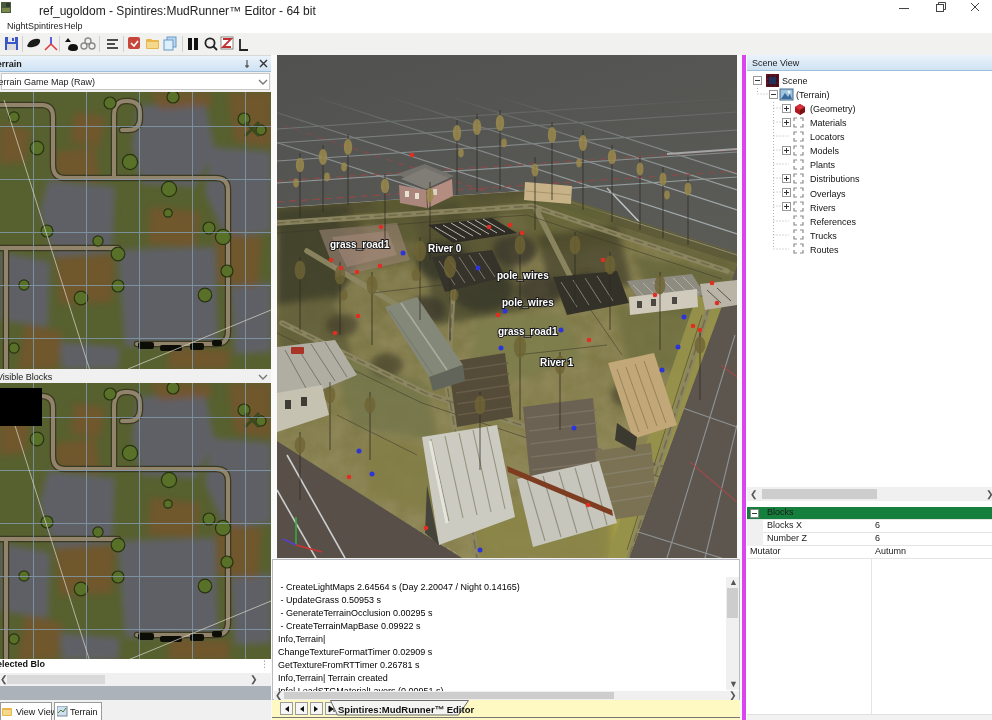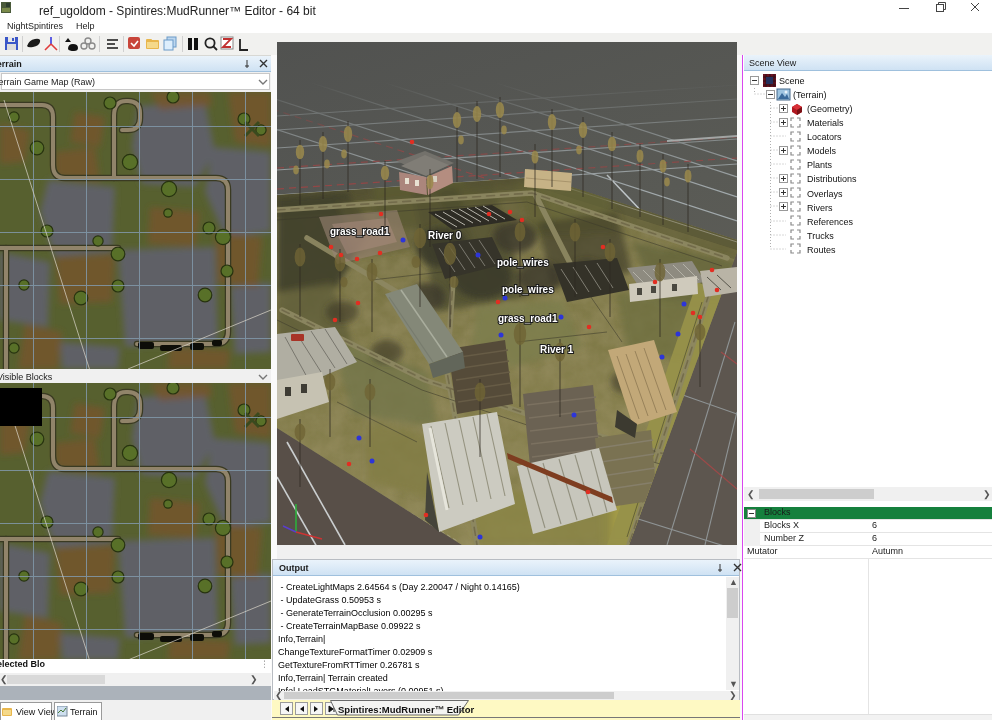--- a/index.html
+++ b/index.html
@@ -19,28 +19,28 @@
   font-size:9px; color:#1a1a1a; border-bottom:1px solid #9fc0dd; }
 .phead .t { position:absolute; top:3px; }
 .combo { position:absolute; background:#fff; border:1px solid #c8c8c8; font-size:9px; color:#222; }
 #leftpanel { left:0; top:56px; width:271px; height:664px; background:#f0f0f0; }
 #scrollrow { position:absolute; left:0; top:673px; width:271px; height:13px; background:#f0f0f0; }
 #graystrip { position:absolute; left:0; top:686px; width:271px; height:14px; background:#abb2ba; }
 #ltabs { position:absolute; left:0; top:700px; width:271px; height:20px; background:#f0f0f0; }
 .ltab { position:absolute; top:2px; height:18px; background:#fff; border:1px solid #9a9a9a; border-bottom:none;
   font-size:9px; color:#111; padding:4px 4px 0 15px; white-space:nowrap; }
 
-#viewport { left:277px; top:42px; width:400px; height:503px; background:#14b8a6; }
+#viewport { left:277px; top:55px; width:400px; height:503px; background:#14b8a6; }
 
 #output { left:272px; top:559px; width:468px; height:141px; background:#fff; border:1px solid #b8bcc2; }
 #outlog { position:absolute; left:5px; top:21px; width:445px; height:116px; overflow:hidden;
   font-size:9px; line-height:13px; color:#000; white-space:pre; }
 #otabs { position:absolute; left:272px; top:700px; width:468px; height:20px; background:#fef9c3; }
 
-#rightpanel { left:742px; top:55px; width:250px; height:665px; background:#fff; border-left:1px solid #d946ef; }
+#rightpanel { left:742px; top:55px; width:250px; height:665px; background:#fff; border-left:4px solid #d946ef; }
 .scrollbar { position:absolute; background:#f0f0f0; }
 .thumb { position:absolute; background:#cdcdcd; }
 .sbarrow { position:absolute; font-size:9px; color:#555; line-height:11px; }
 #tree { position:absolute; left:1px; top:17px; width:248px; height:415px; background:#fff;
   font-size:9px; color:#1a1a1a; }
 #props { position:absolute; left:1px; top:452px; width:248px; height:213px; background:#fff;
   font-size:9px; color:#1a1a1a; }
 .prow { position:absolute; width:248px; height:13px; border-bottom:1px solid #e4e4e4; }
 </style>
 </head>
@@ -58,21 +58,21 @@
       <line x1="6" y1="8.5" x2="16" y2="8.5"></line>
       <rect x="43.5" y="4.5" width="7" height="7"></rect>
         <path d="M45.5 4.5 v-2 h7 v7 h-2"></path>
       <path d="M78 3 l8 8 M86 3 l-8 8"></path>
     </svg>
   </div>
 
   <div id="menubar" class="abs">
     <span style="left:7px">Night</span>
       <span style="left:28px">Spintires</span>
-      <span style="left:76px">Help</span>
+      <span style="left:64px">Help</span>
   </div>
 
   <div id="toolbar" class="abs">
     <svg class="abs" style="left:0;top:3px" width="260" height="18">
 
       <g transform="translate(5,1)">
           <rect width="13" height="13" fill="#3a56c8"></rect>
           <rect x="3" y="0" width="7" height="5" fill="#e8e8e8"></rect>
           <rect x="7" y="1" width="2" height="3" fill="#3a56c8"></rect>
           <rect x="2" y="7" width="9" height="6" fill="#dcdcdc"></rect>
@@ -619,27 +619,20 @@
         <text x="151" y="197">River 0</text>
         <text x="220" y="224">pole_wires</text>
         <text x="225" y="251">pole_wires</text>
         <text x="221" y="280">grass_road1</text>
         <text x="263" y="311">River 1</text>
       </g>
     </svg>
   </div>
 
   <div id="output" class="abs">
-    <div class="phead" style="left:0;top:0;width:466px">
-        <span class="t" style="left:6px;font-weight:bold">Output</span>
-      <svg class="abs" style="left:444px;top:3px" width="26" height="10" stroke="#333" fill="none">
-          <path d="M3 1 v6 M1 7 h4 M3 7 v2" stroke-width="1"></path>
-          <path d="M17 1 l7 7 M24 1 l-7 7" stroke-width="1.4"></path>
-        </svg>
-    </div>
     <div id="outlog"> - CreateLightMaps 2.64564 s (Day 2.20047 / Night 0.14165)
  - UpdateGrass 0.50953 s
  - GenerateTerrainOcclusion 0.00295 s
  - CreateTerrainMapBase 0.09922 s
 Info,Terrain|
 ChangeTextureFormatTimer 0.02909 s
 GetTextureFromRTTimer 0.26781 s
 Info,Terrain| Terrain created
 Info| LoadSTGMaterialLayers (0.00951 s).
 Info| LoadSTGWaterTypes (0.00091 s).</div>

